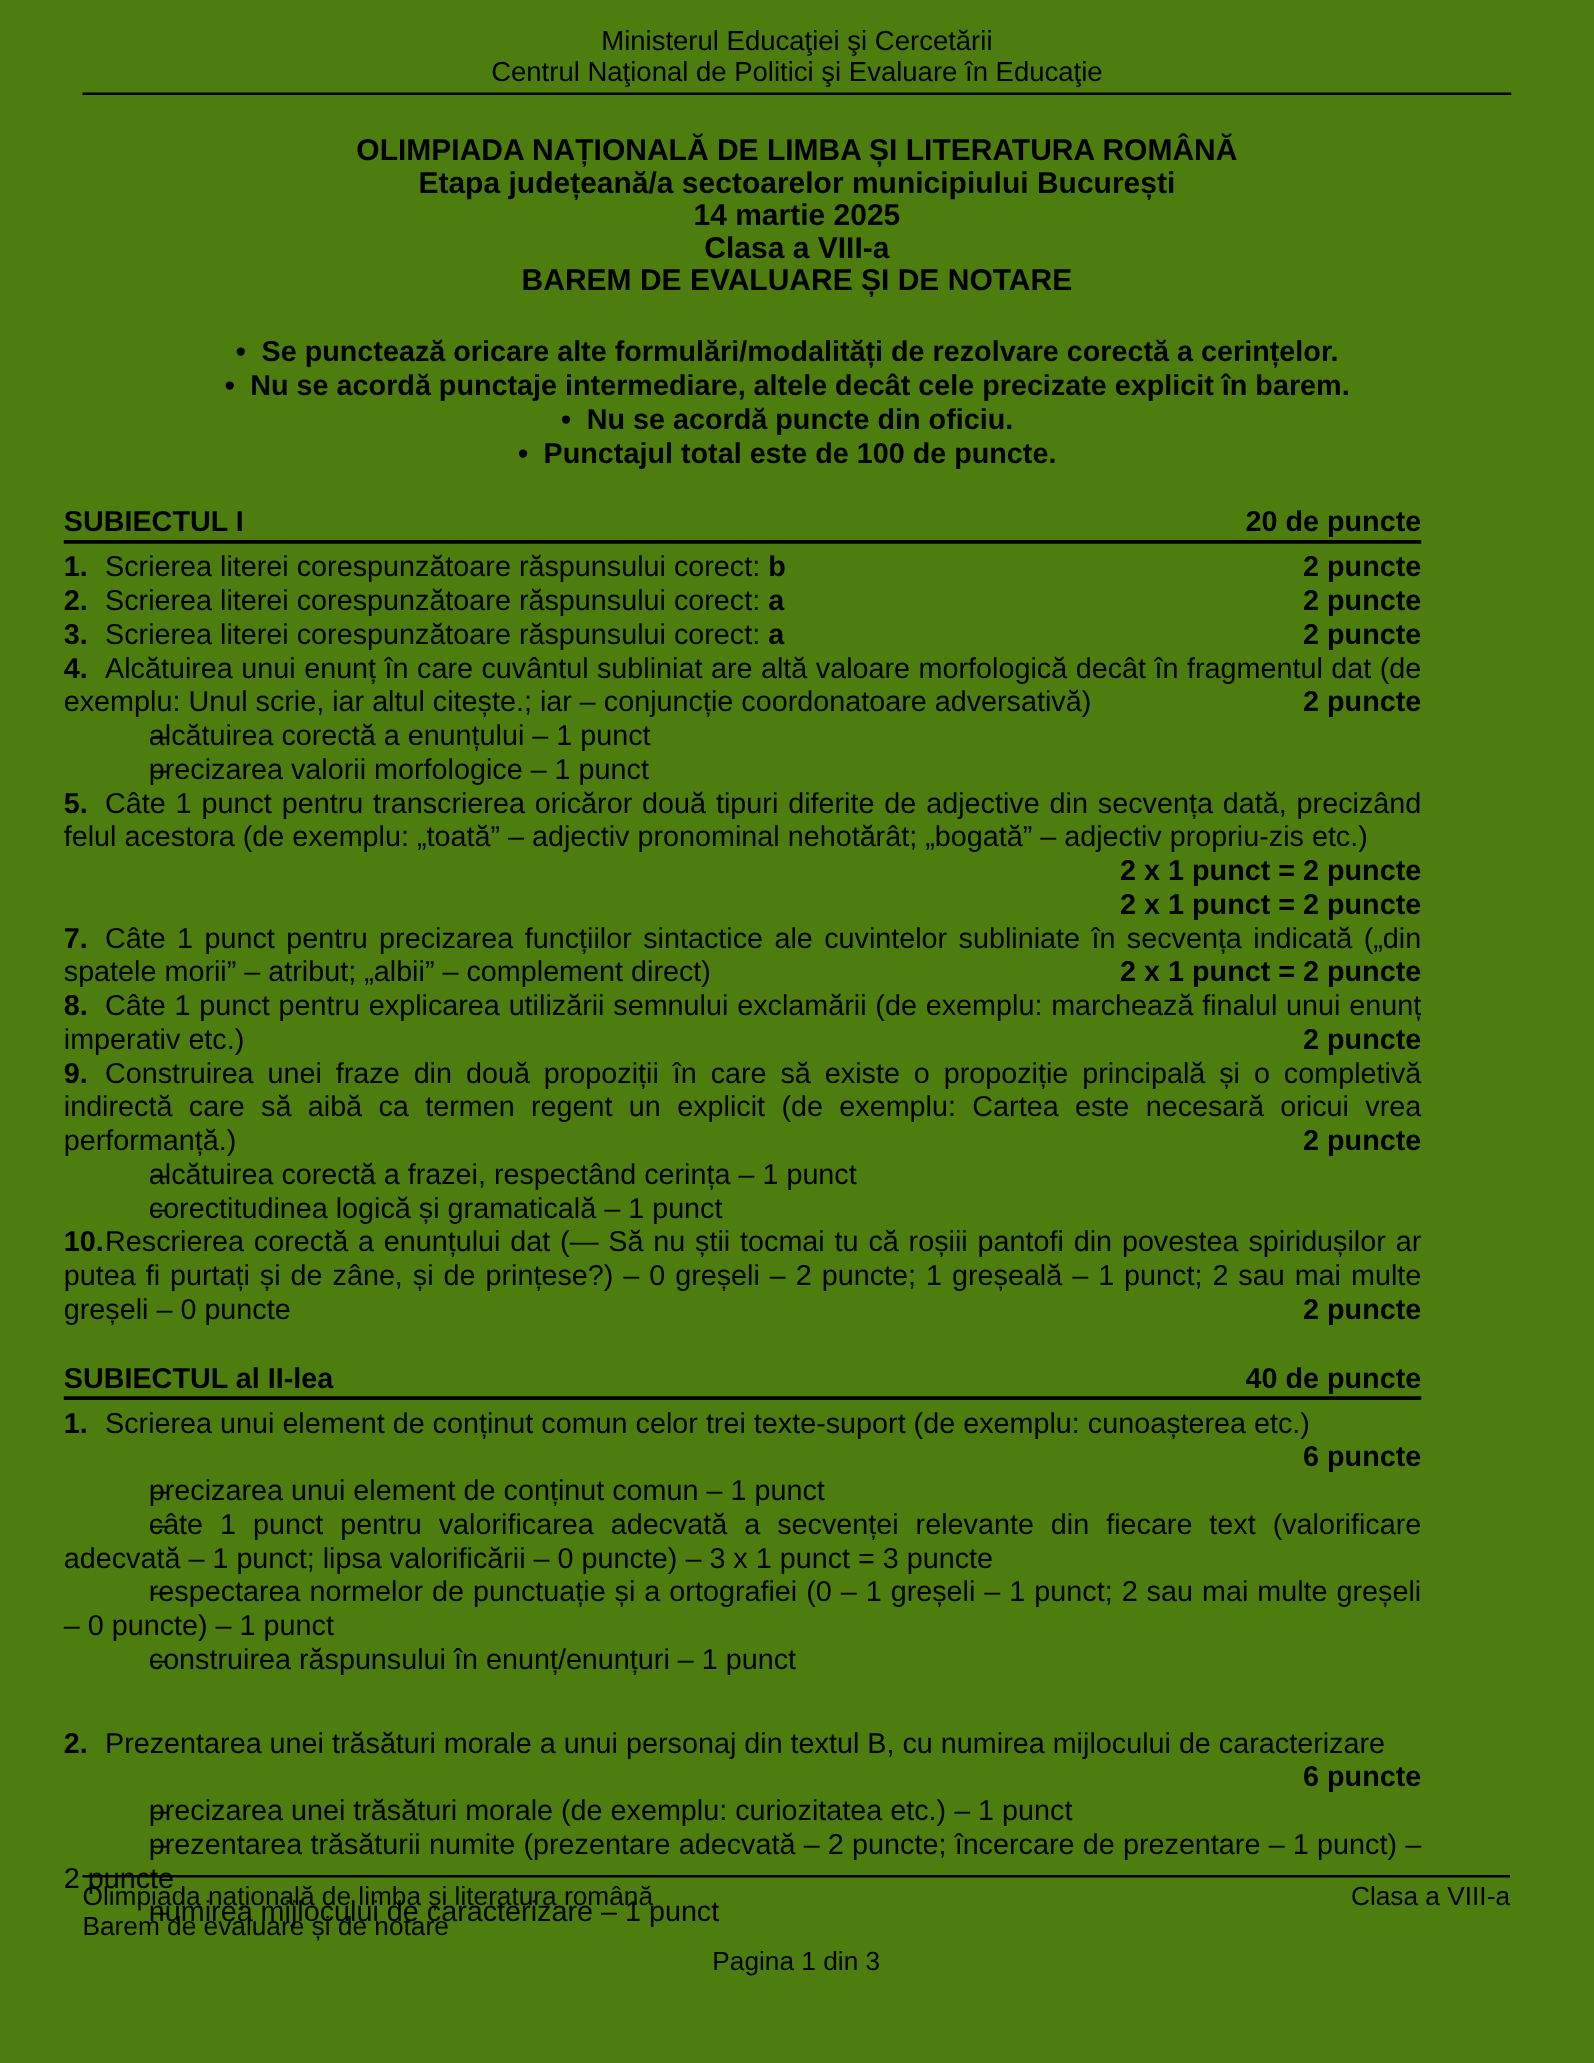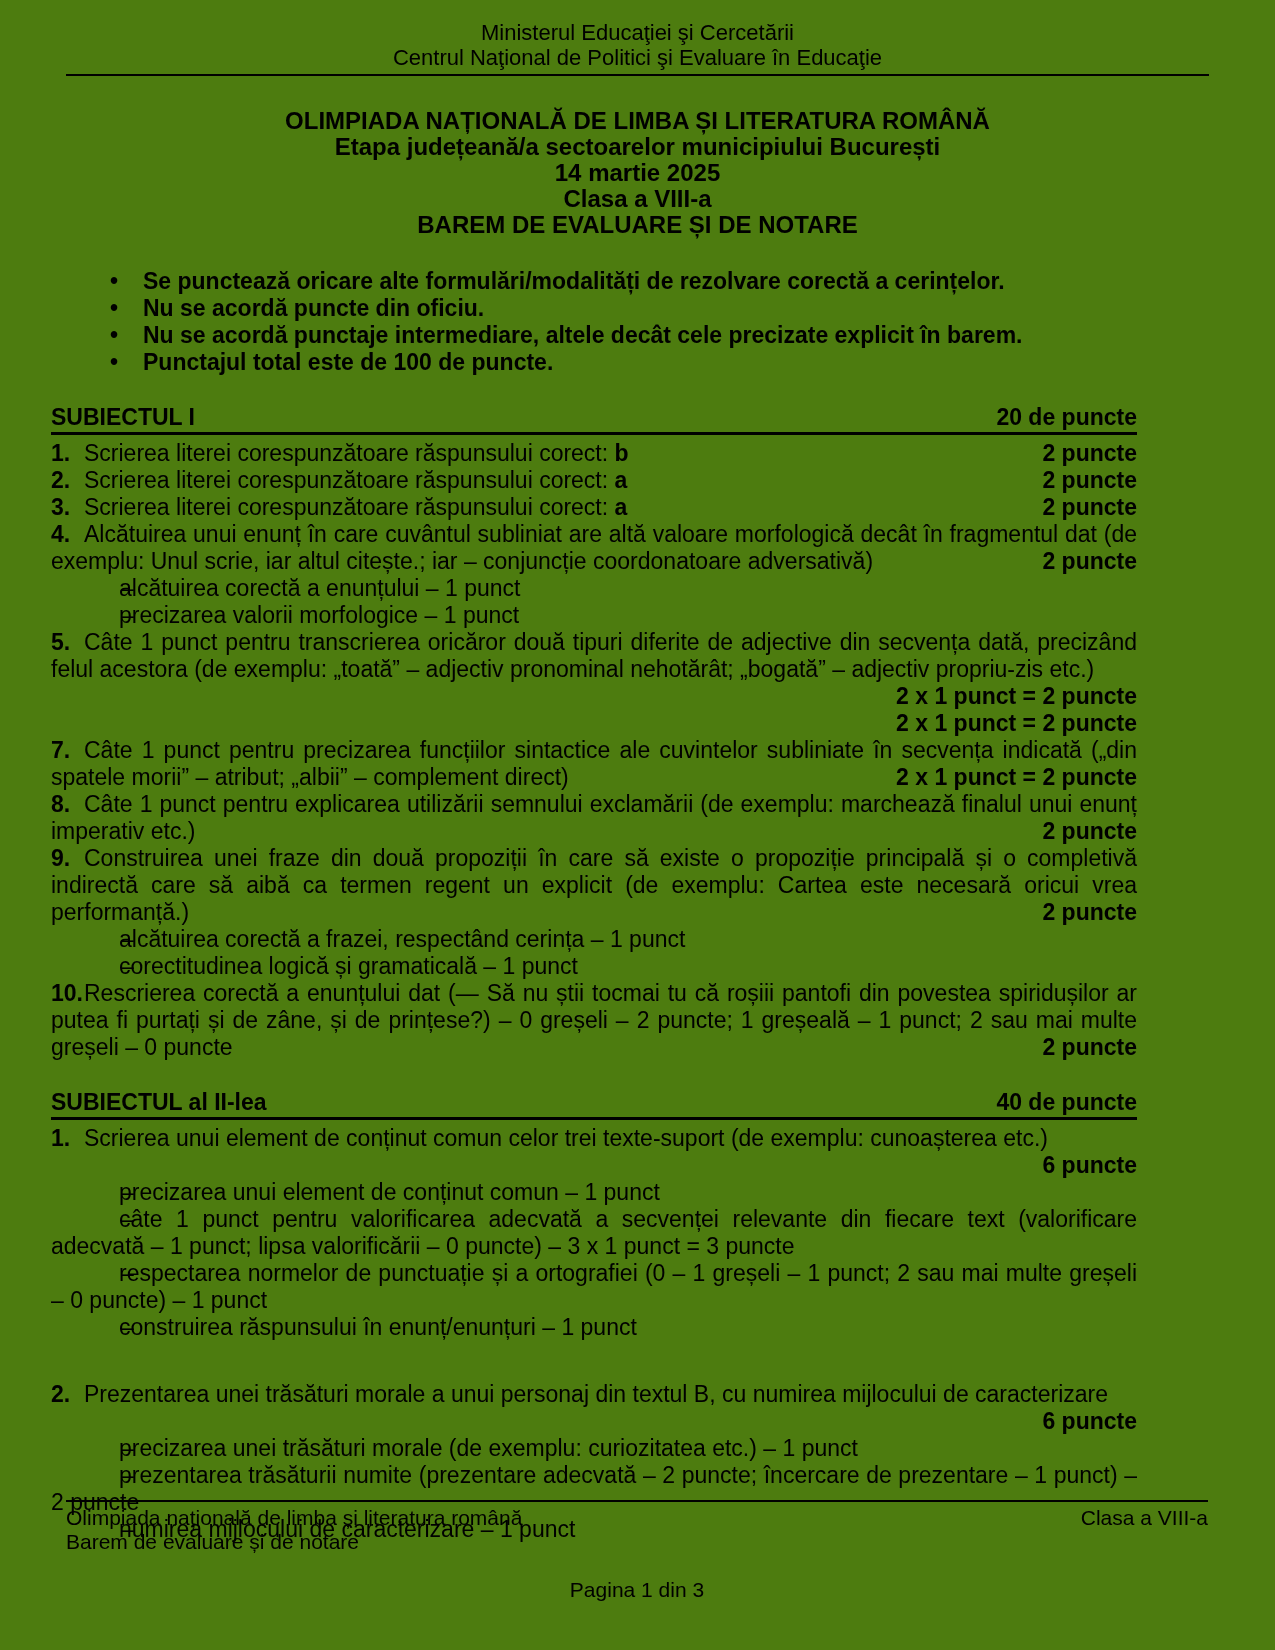--- a/index.html
+++ b/index.html
@@ -16,21 +16,21 @@
 
   
   .top { padding-top: 20px; text-align: center; font-size: 22px; line-height: 25px; }
   .top-rule { border-bottom: 2px solid #000; margin: 4px 66px 0 66px; }
 
   
   .title { margin-top: 32px; text-align: center; font-weight: bold; font-size: 24px; line-height: 26px; }
 
   
   .notes { margin: 30px 138px 0 110px; font-weight: bold; }
-  .note  { text-align: left; }
+  .note  { text-align: center; }
   .blt   { display: inline-block; width: 33px; }
 
   
   .main { margin: 0 138px 0 51px; }
   .sec {
     display: flex; justify-content: space-between;
     font-weight: bold; border-bottom: 3px solid #000;
     margin-top: 28px; margin-bottom: 5px; padding-bottom: 1px;
   }
   .item { text-align: justify; }
@@ -40,21 +40,21 @@
   .sub  { text-align: justify; text-indent: 35px; }
   .dash { display: inline-block; width: 33px; }
   .mt40 { margin-top: 40px; }
 
   
   .footer {
     position: absolute; left: 66px; right: 67px; top: 1500px;
     border-top: 2px solid #000; font-size: 21px; line-height: 24px;
   }
   .frow { display: flex; justify-content: space-between; padding-top: 4px; }
-  .pageno { text-align: center; margin-top: 24px; font-size: 21px; }
+  .pageno { text-align: center; margin-top: 4px; font-size: 21px; }
 </style>
 </head>
 <body>
 
 <div class="page">
 
   <div class="top">
     <div>Ministerul Educaţiei şi Cercetării</div>
     <div>Centrul Naţional de Politici şi Evaluare în Educaţie</div>
   </div>
@@ -63,22 +63,22 @@
   <div class="title">
     <div>OLIMPIADA NAȚIONALĂ DE LIMBA ȘI LITERATURA ROMÂNĂ</div>
     <div>Etapa județeană/a sectoarelor municipiului București</div>
     <div>14 martie 2025</div>
     <div>Clasa a VIII-a</div>
     <div>BAREM DE EVALUARE ȘI DE NOTARE</div>
   </div>
 
   <div class="notes">
     <p class="note"><span class="blt">•</span><span>Se punctează oricare alte formulări/modalități de rezolvare corectă a cerințelor.</span></p>
+    <p class="note"><span class="blt">•</span><span>Nu se acordă punctaje intermediare, altele decât cele precizate explicit în barem.</span></p>
     <p class="note"><span class="blt">•</span><span>Nu se acordă puncte din oficiu.</span></p>
-    <p class="note"><span class="blt">•</span><span>Nu se acordă punctaje intermediare, altele decât cele precizate explicit în barem.</span></p>
     <p class="note"><span class="blt">•</span><span>Punctajul total este de 100 de puncte.</span></p>
   </div>
 
   <div class="main">
 
     <div class="sec">
       <span>SUBIECTUL I</span>
       <span>20 de puncte</span>
     </div>
 

